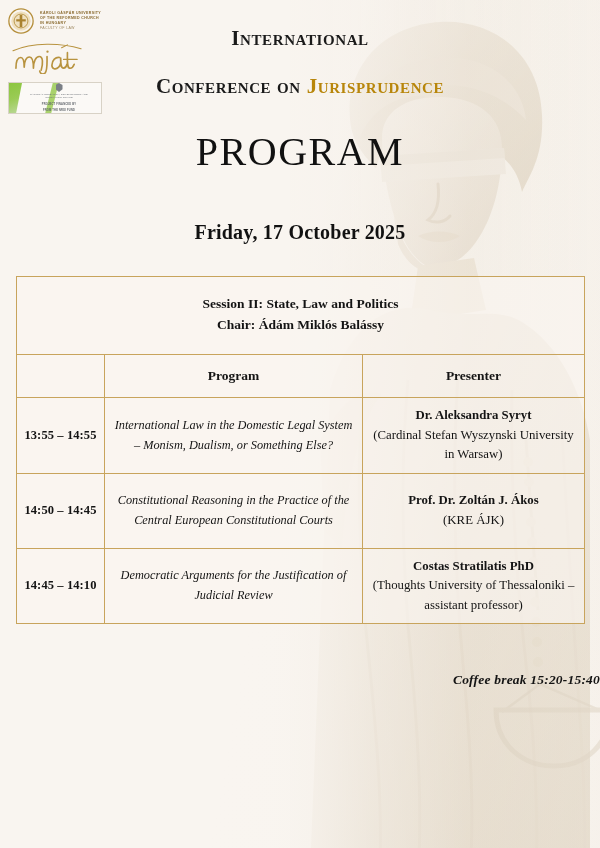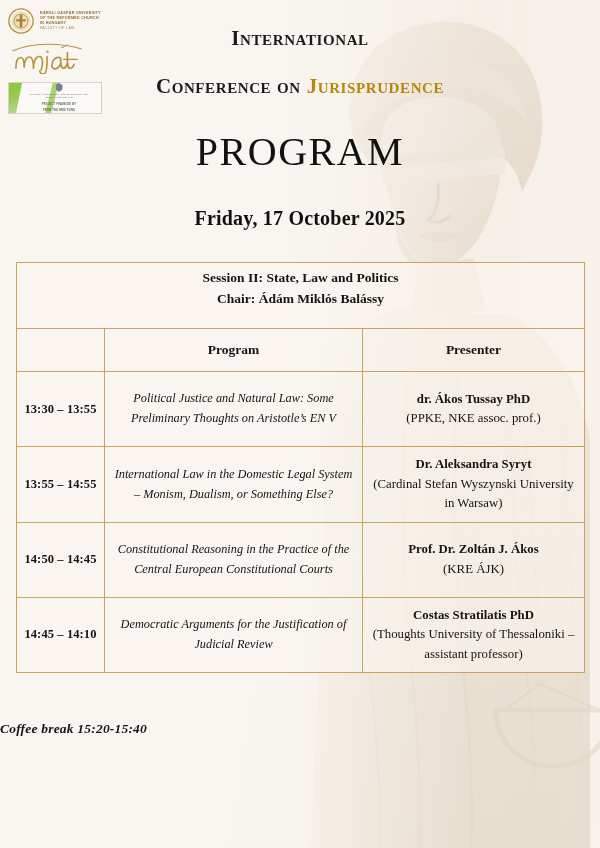--- a/index.html
+++ b/index.html
@@ -160,21 +160,21 @@
   .gold { color: #b8860b; }
 
   .program-title {
     margin-top: 26px;
     font-size: 40px;
     letter-spacing: 1.5px;
     color: #111111;
     font-weight: 400;
   }
   .date-line {
-    margin-top: 32px;
+    margin-top: 46px;
     font-size: 20px;
     font-weight: 700;
     color: #111111;
     letter-spacing: 0.2px;
   }
 
   
   .tbl-wrap {
     position: relative;
     z-index: 4;
@@ -191,21 +191,21 @@
     vertical-align: middle;
     color: #141414;
     background: rgba(250,246,241,0.62);
   }
   .col-time  { width: 88px; }
   .col-prog  { width: 258px; }
   .col-pres  { width: 222px; }
 
   .session-cell {
     text-align: center;
-    padding: 4px 6px 18px !important;
+    padding: 16px 6px 18px !important;
     font-size: 13.5px;
     font-weight: 700;
     line-height: 1.62;
   }
   .colhead {
     text-align: center;
     font-size: 13.5px;
     font-weight: 700;
     padding: 13px 6px !important;
   }
@@ -240,21 +240,21 @@
     font-weight: 700;
     font-size: 14px;
     letter-spacing: 0.4px;
   }
   .row-tall td { height: 58px; }
 
   
   .coffee {
     position: relative;
     z-index: 4;
-    text-align: left;
+    text-align: right;
     margin-top: 48px;
     font-size: 13.5px;
     font-weight: 700;
     font-style: italic;
     color: #141414;
     letter-spacing: 0.2px;
   }
 </style>
 </head>
 <body>
@@ -402,28 +402,20 @@
             <div>Chair: Ádám Miklós Balássy</div>
           </td>
         </tr>
 
         <tr>
           <td class="colhead"></td>
           <td class="colhead">Program</td>
           <td class="colhead">Presenter</td>
         </tr>
 
-        <tr class="row-tall">
-          <td class="time">13:30 – 13:55</td>
-          <td class="prog">Political Justice and Natural Law: Some Preliminary Thoughts on Aristotle’s EN V</td>
-          <td class="pres">
-            <span class="name">dr. Ákos Tussay PhD</span>
-            <span class="aff">(PPKE, NKE assoc. prof.)</span>
-          </td>
-        </tr>
 
         <tr class="row-tall">
           <td class="time">13:55 – 14:55</td>
           <td class="prog">International Law in the Domestic Legal System – Monism, Dualism, or Something Else?</td>
           <td class="pres">
             <span class="name">Dr. Aleksandra Syryt</span>
             <span class="aff">(Cardinal Stefan Wyszynski University in Warsaw)</span>
           </td>
         </tr>
 

